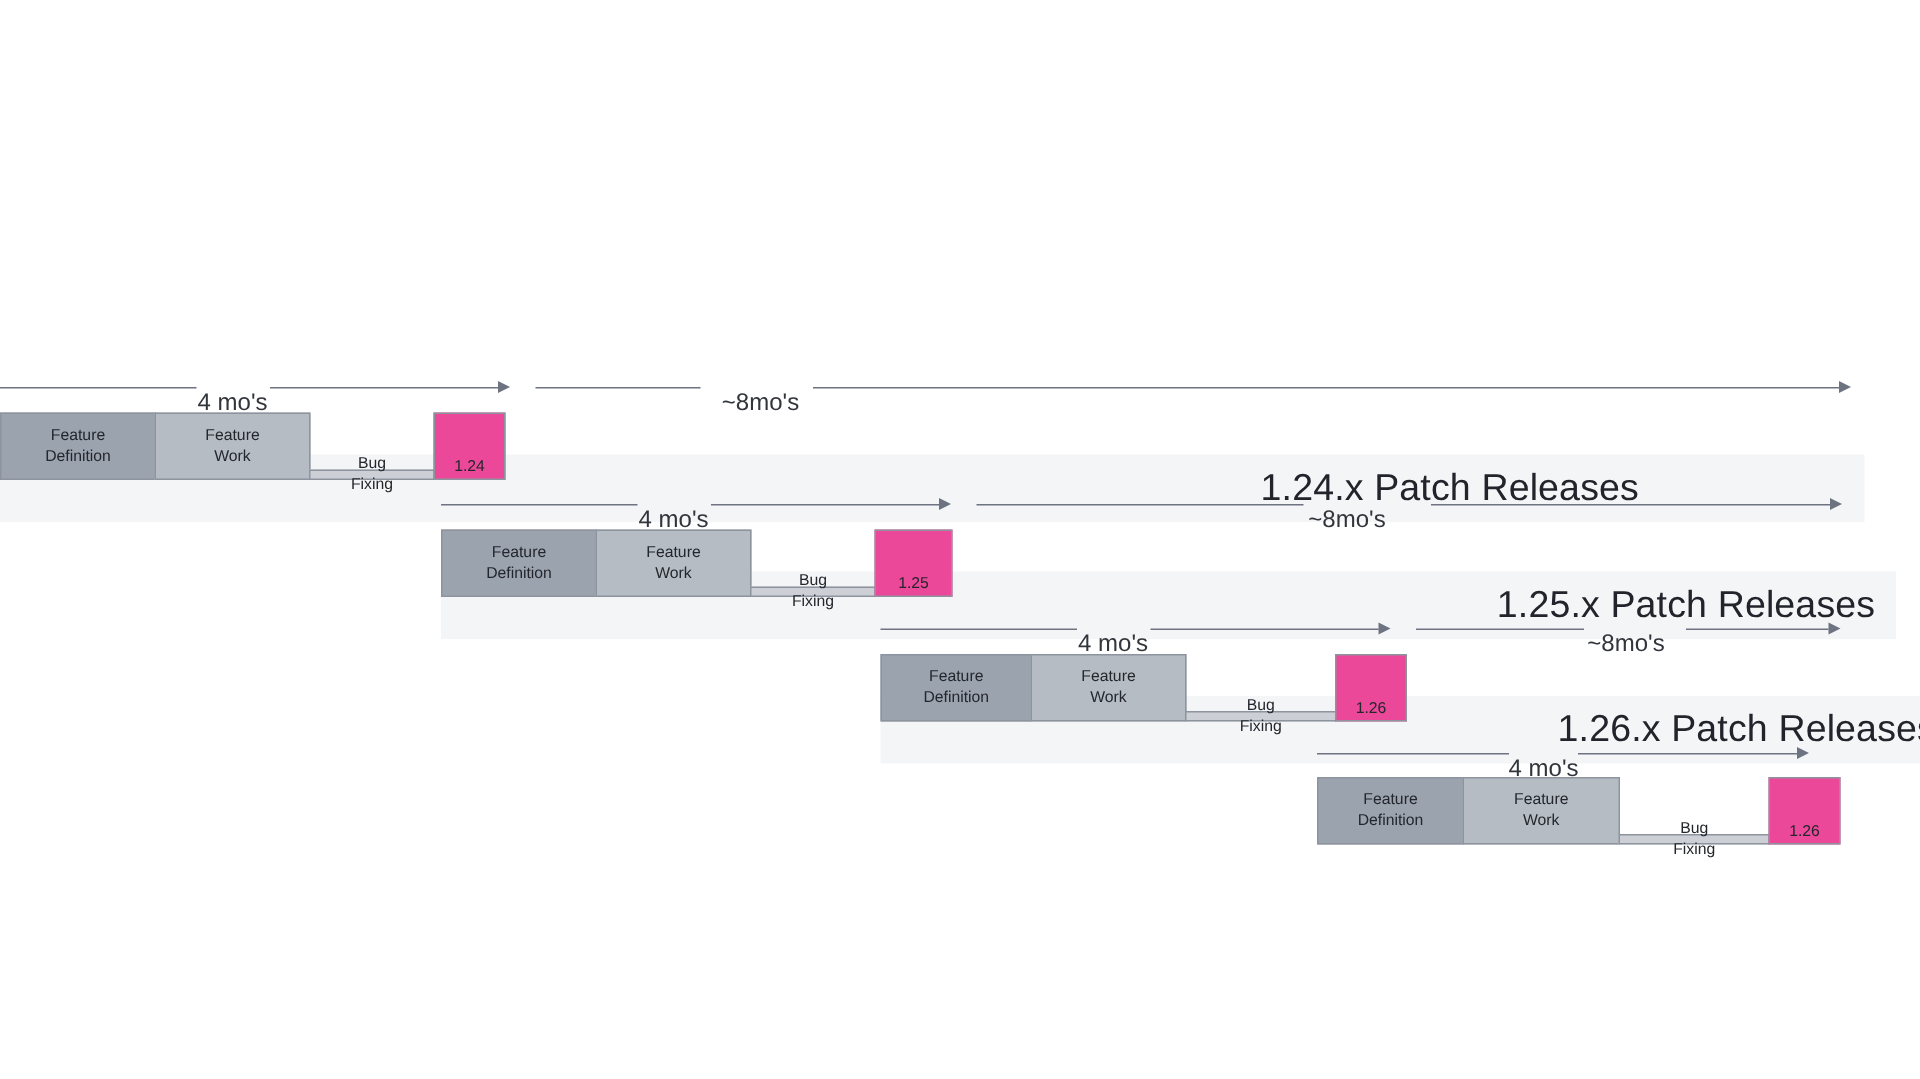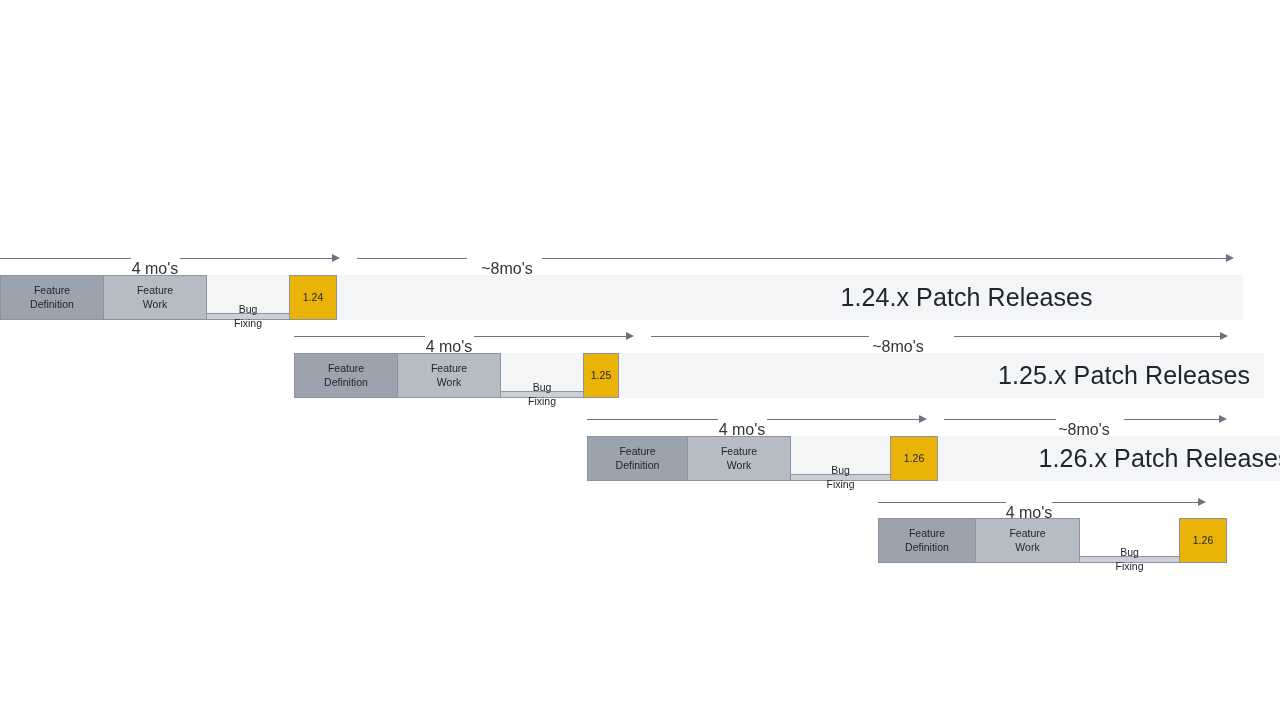--- a/index.html
+++ b/index.html
@@ -28,20 +28,21 @@
     top: 0;
   }
 
   
   .patch-band {
     position: absolute;
     background: #f4f5f7;
     display: flex;
     align-items: center;
     justify-content: center;
+    margin-top: 28px;
   }
   .patch-band-label {
     font-size: 25px;
     font-weight: 400;
     color: #21242b;
     letter-spacing: 0.1px;
     white-space: nowrap;
     transform: translateX(var(--lbl-shift, 0px));
   }
 
@@ -61,21 +62,21 @@
     text-align: center;
     font-size: 10.5px;
     line-height: 1.32;
     color: #23262c;
     white-space: nowrap;
   }
   .phase-box + .phase-box { margin-left: -1px; }
   .phase-box.tone-1 { background: #9ba3af; }
   .phase-box.tone-2 { background: #b6bcc4; }
   .phase-box.tone-3 { background: #ccd0d6; margin-top: 38px; }
-  .phase-box.tone-4 { background: #eab308; }
+  .phase-box.tone-4 { background: #ec4899; justify-content: flex-end; }
   .phase-box .ln { display: block; }
 
   
   .measure {
     position: absolute;
     height: 18px;
   }
   .measure .seg {
     position: absolute;
     top: 9px;
@@ -170,21 +171,21 @@
         <span class="ln">Definition</span>
       </div>
       <div class="phase-box tone-2" style="width:104px;">
         <span class="ln">Feature</span>
         <span class="ln">Work</span>
       </div>
       <div class="phase-box tone-3" style="width:84px;">
         <span class="ln">Bug</span>
         <span class="ln">Fixing</span>
       </div>
-      <div class="phase-box tone-4" style="width:36px;">
+      <div class="phase-box tone-4" style="width:52px;">
         <span class="ln">1.25</span>
       </div>
     </div>
   </div>
 
   <div class="row">
 
     <div class="patch-band" style="left:587px; top:436px; width:693px; height:45px; --lbl-shift:231px;">
       <span class="patch-band-label">1.26.x Patch Releases</span>
     </div>

